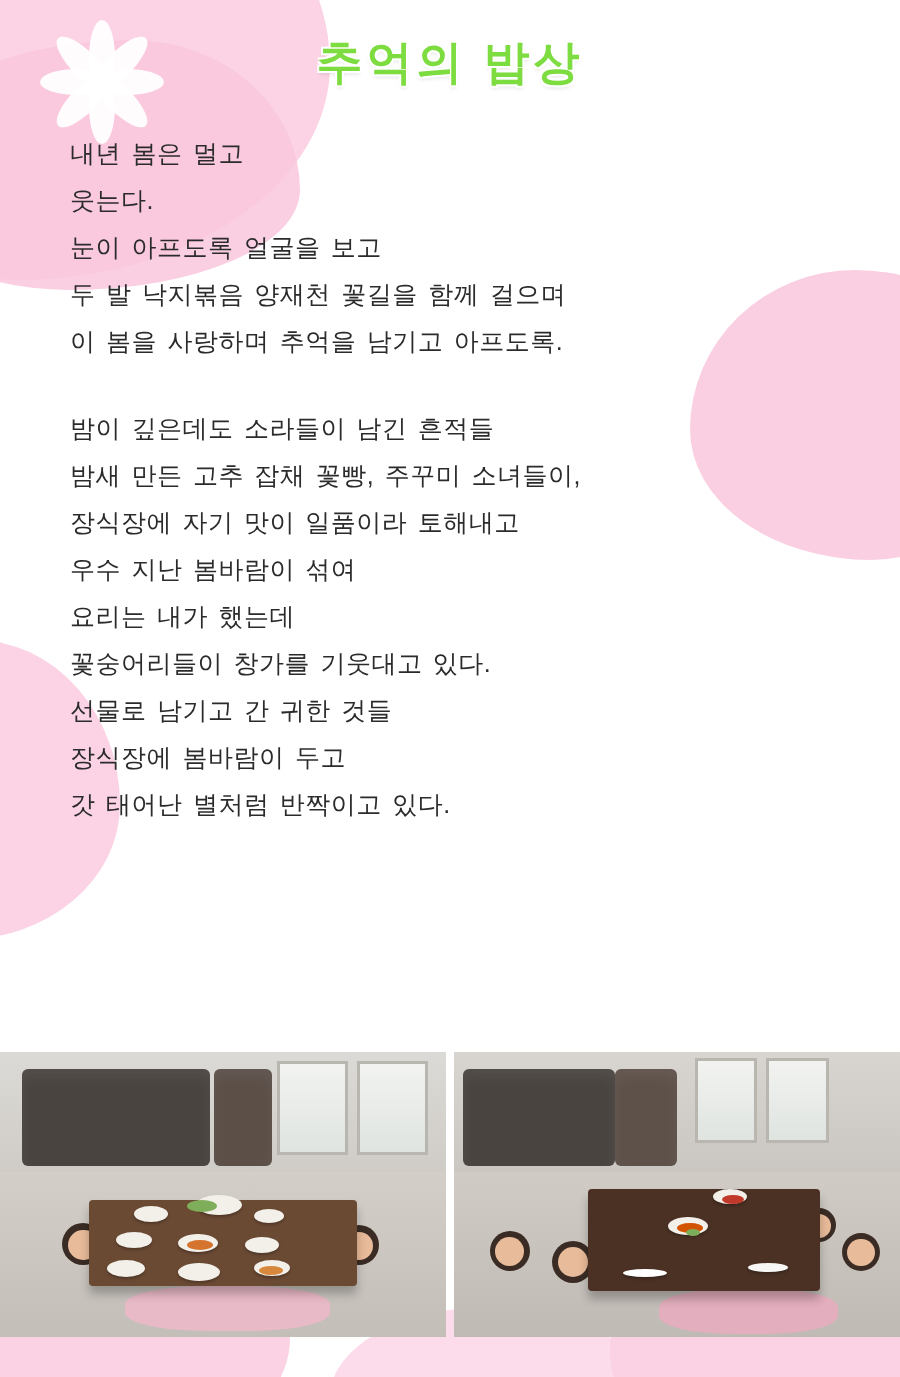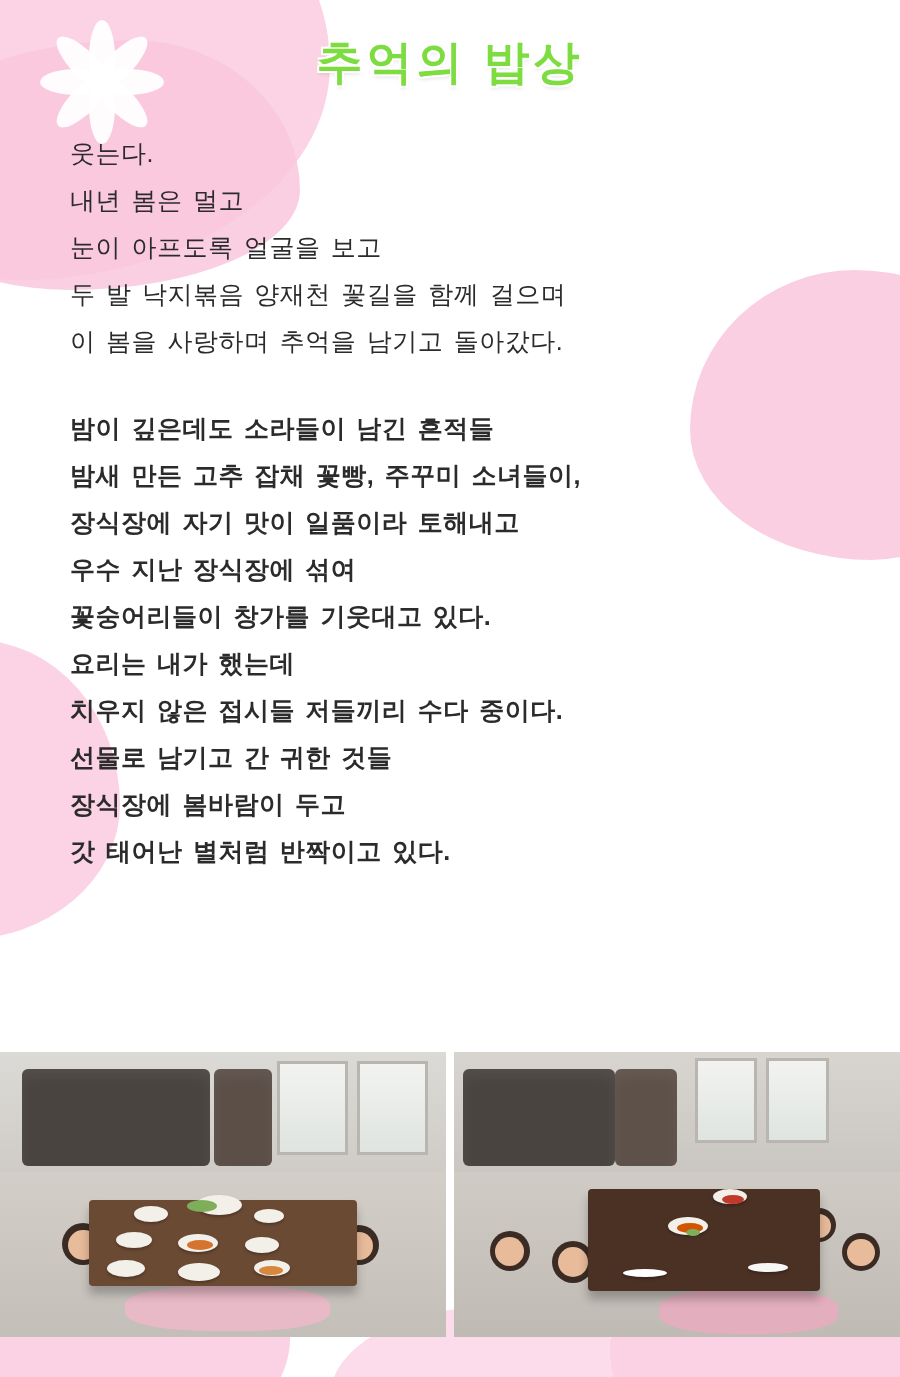--- a/index.html
+++ b/index.html
@@ -128,21 +128,21 @@
     z-index: 3;
     margin: 36px 0 0 0;
     padding: 0 58px 0 70px;
     font-size: 25px;
     line-height: 47px;
     color: #2b2b2b;
     letter-spacing: .5px;
     word-spacing: 3px;
   }
   .poem .stanza { margin: 0 0 40px 0; }
-  .poem .stanza:last-child { margin-bottom: 0; font-weight: bold; }
+  .poem .stanza:last-child { margin-bottom: 0; }
   .poem .line { white-space: nowrap; }
 
   
   .photos {
     position: absolute;
     left: 0;
     bottom: 40px;
     width: 900px;
     height: 285px;
     display: flex;
@@ -264,34 +264,33 @@
     <div class="petal" style="transform:translate(-50%,-100%) rotate(180deg);"></div>
     <div class="petal" style="transform:translate(-50%,-100%) rotate(225deg);"></div>
     <div class="petal" style="transform:translate(-50%,-100%) rotate(270deg);"></div>
     <div class="petal" style="transform:translate(-50%,-100%) rotate(315deg);"></div>
   </div>
 
   <div class="title">추억의 밥상</div>
 
   <div class="poem">
     <div class="stanza">
+      <div class="line">내년 봄은 멀고</div>
       <div class="line">웃는다.</div>
-      <div class="line">내년 봄은 멀고</div>
       <div class="line">눈이 아프도록 얼굴을 보고</div>
       <div class="line">두 발 낙지볶음 양재천 꽃길을 함께 걸으며</div>
-      <div class="line">이 봄을 사랑하며 추억을 남기고 돌아갔다.</div>
+      <div class="line">이 봄을 사랑하며 추억을 남기고 아프도록.</div>
     </div>
     <div class="stanza">
       <div class="line">밤이 깊은데도 소라들이 남긴 흔적들</div>
       <div class="line">밤새 만든 고추 잡채 꽃빵, 주꾸미 소녀들이,</div>
       <div class="line">장식장에 자기 맛이 일품이라 토해내고</div>
-      <div class="line">우수 지난 장식장에 섞여</div>
+      <div class="line">우수 지난 봄바람이 섞여</div>
+      <div class="line">요리는 내가 했는데</div>
       <div class="line">꽃숭어리들이 창가를 기웃대고 있다.</div>
-      <div class="line">요리는 내가 했는데</div>
-      <div class="line">치우지 않은 접시들 저들끼리 수다 중이다.</div>
       <div class="line">선물로 남기고 간 귀한 것들</div>
       <div class="line">장식장에 봄바람이 두고</div>
       <div class="line">갓 태어난 별처럼 반짝이고 있다.</div>
     </div>
   </div>
 
   <div class="photos">
 
     <div class="photo">
 

